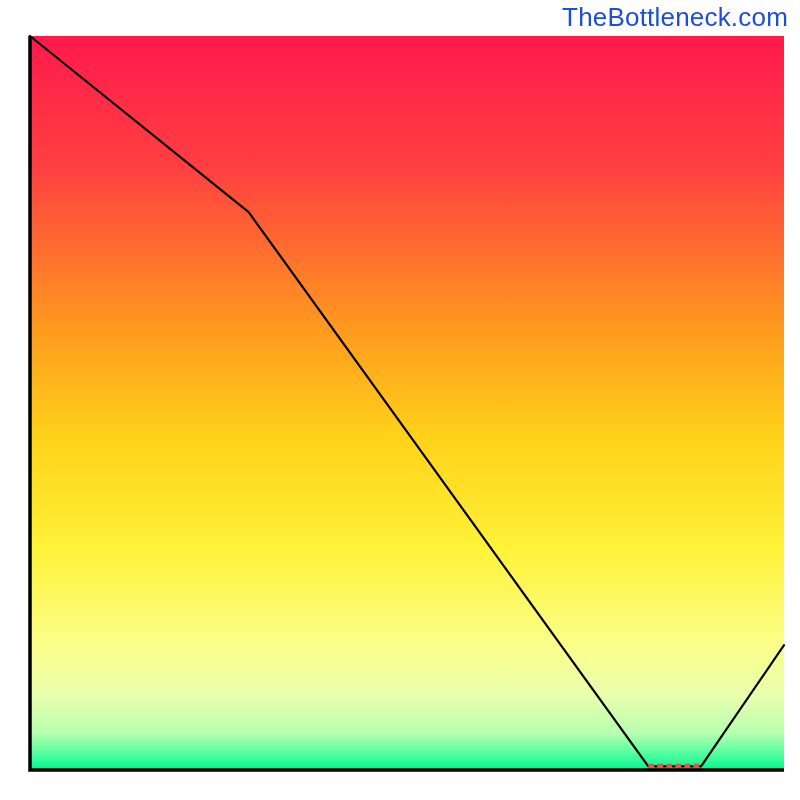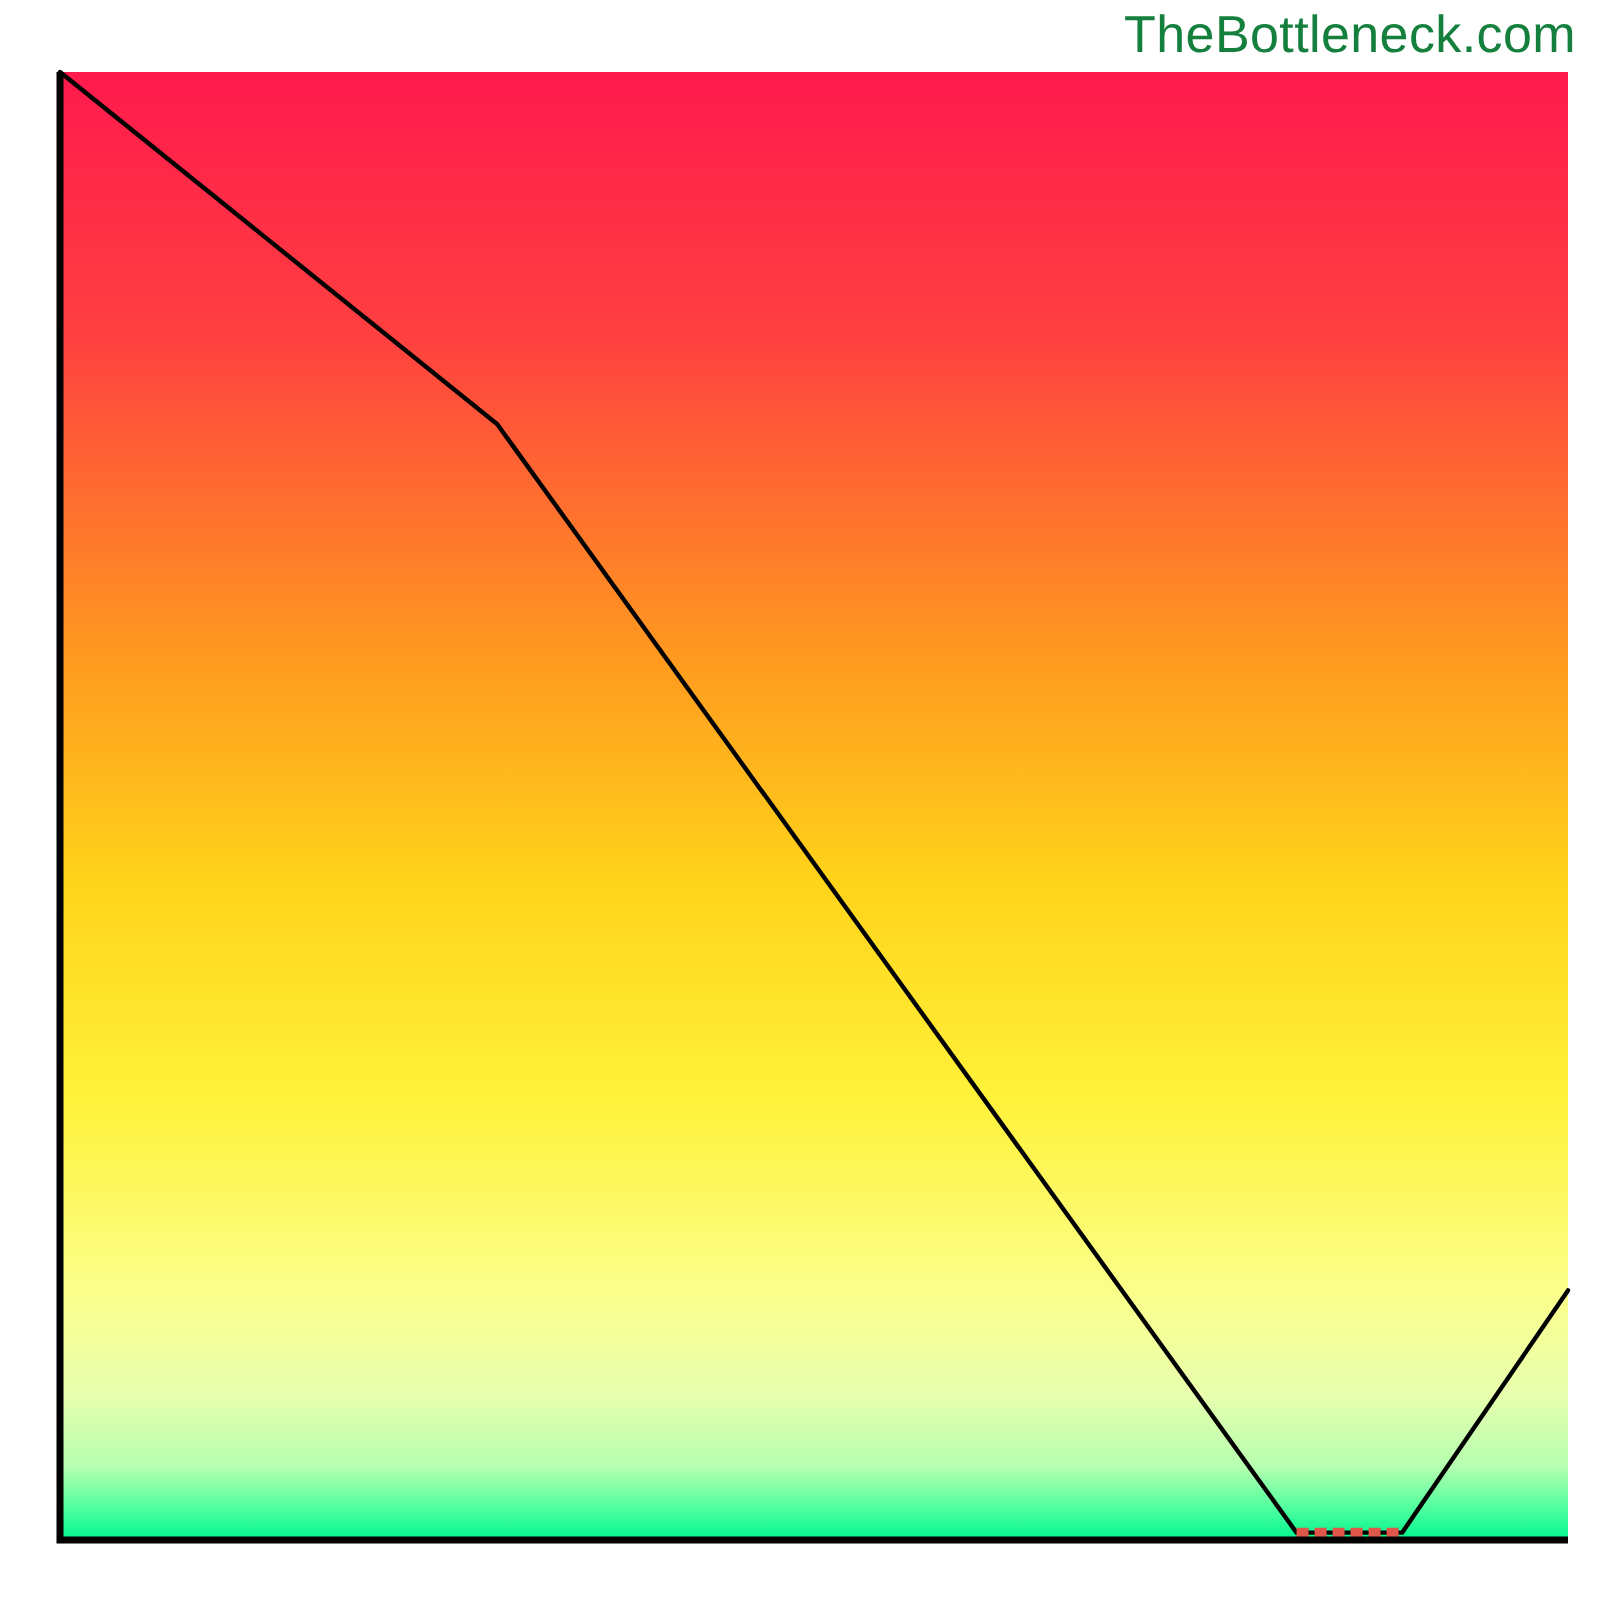--- a/index.html
+++ b/index.html
@@ -13,21 +13,21 @@
   }
   .canvas-wrap {
     position: relative;
     width: 800px;
     height: 800px;
   }
   .attribution {
     position: absolute;
     top: 2px;
     right: 12px;
-    color: #15803d;
+    color: #1d4ed8;
     font-size: 26px;
     font-weight: 400;
     letter-spacing: 0.2px;
   }
   svg { display: block; }
 </style>
 </head>
 <body>
 
 <div class="canvas-wrap">

